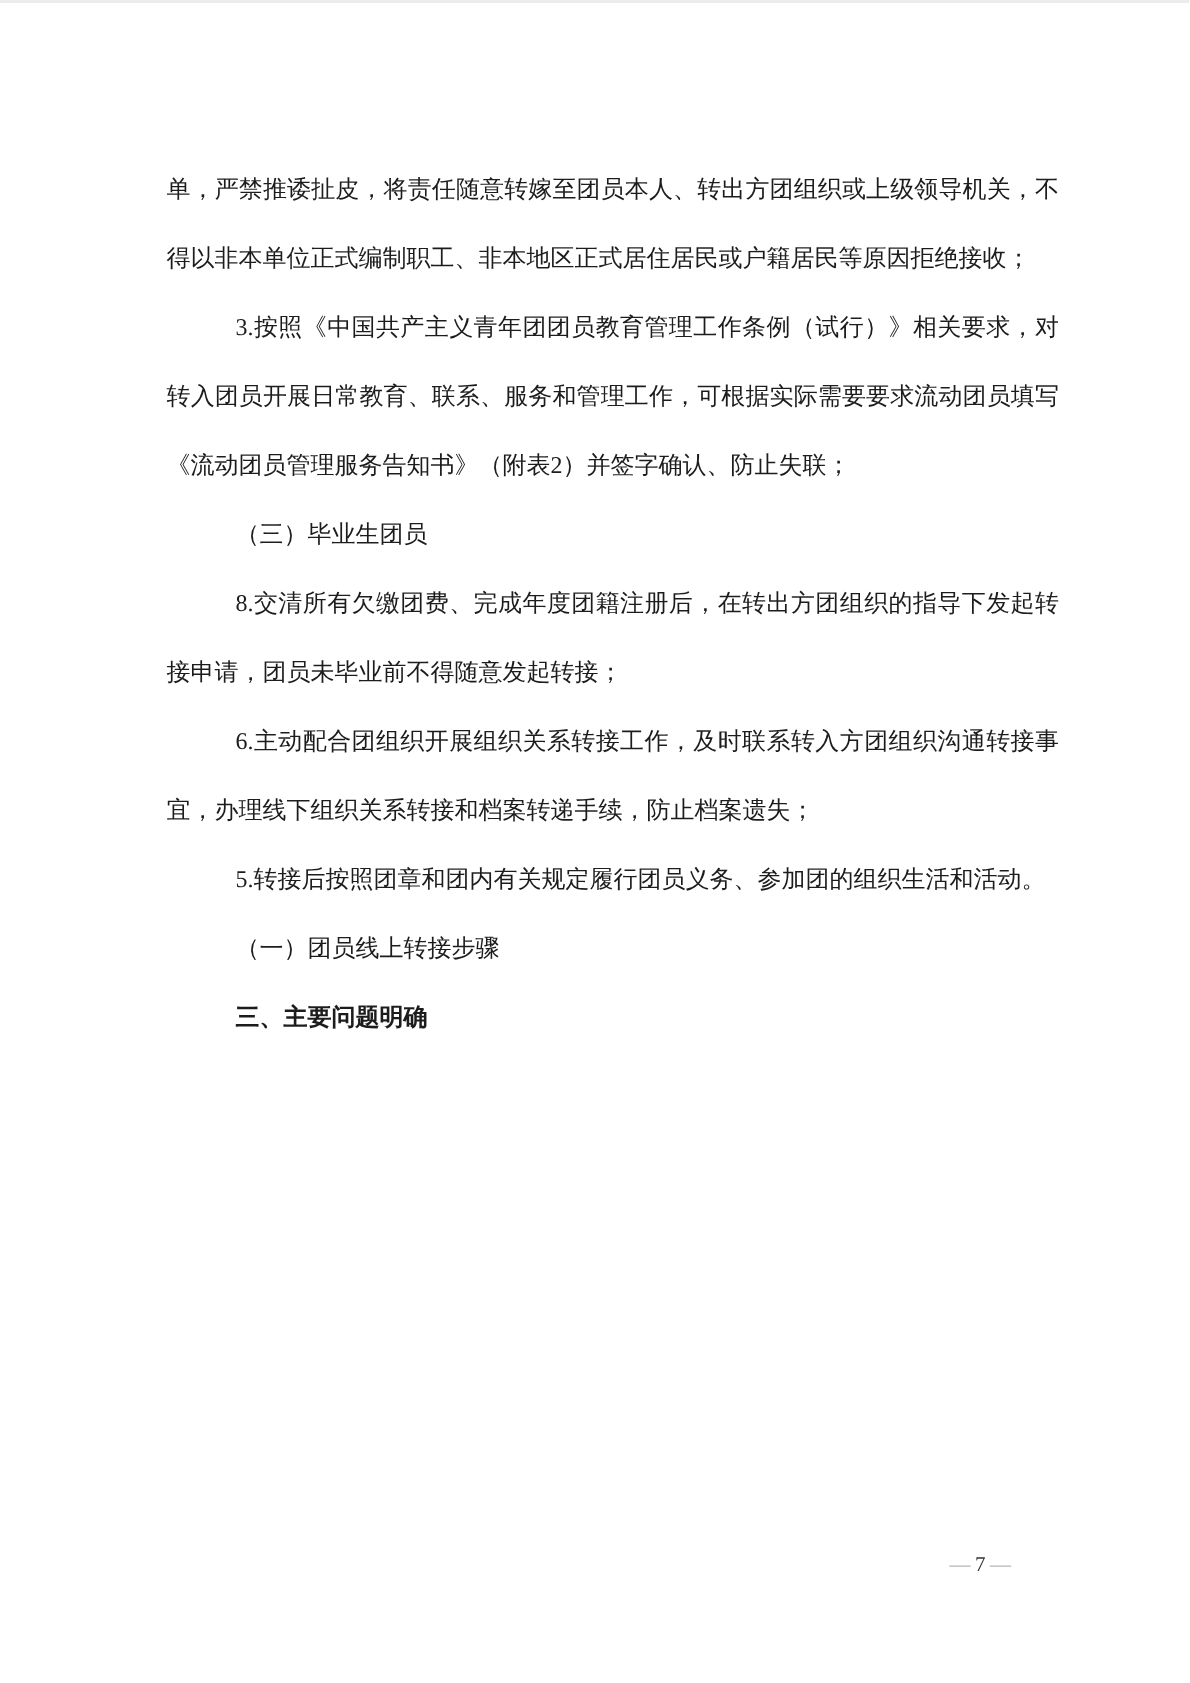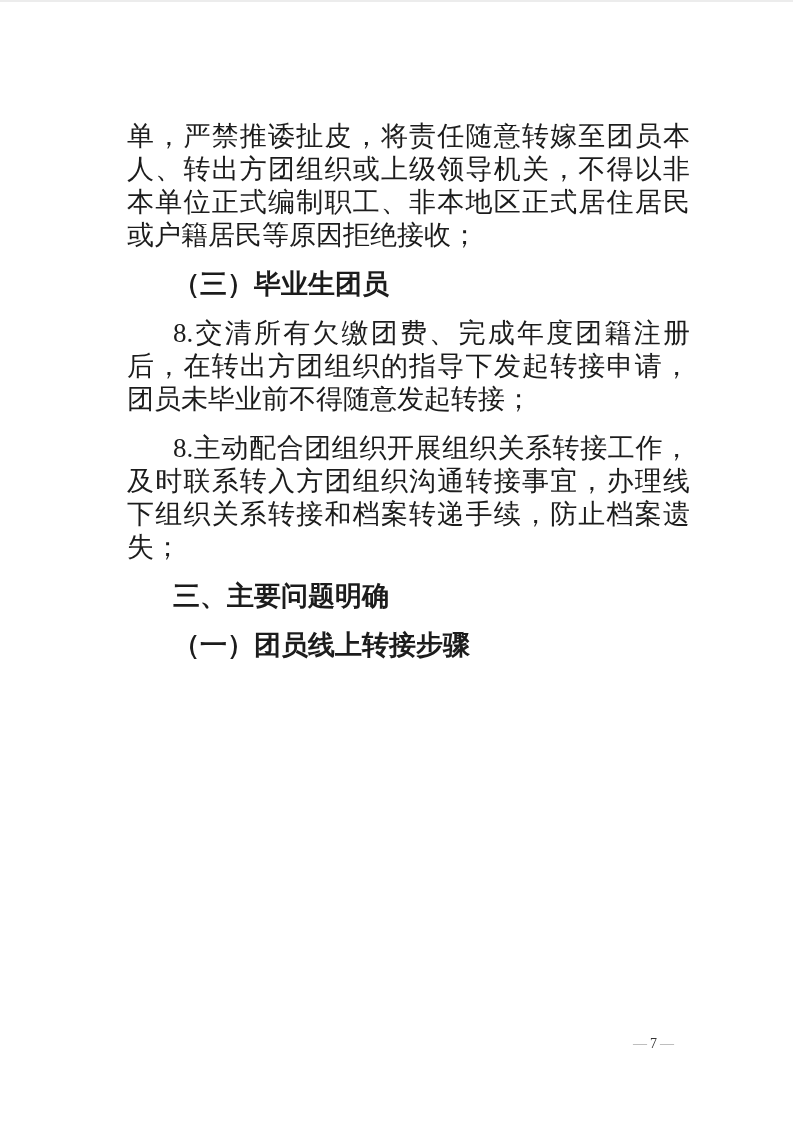--- a/index.html
+++ b/index.html
@@ -24,32 +24,32 @@
     background: #ececec;
   }
   .content {
     position: absolute;
     left: 111px;
     top: 104px;
     width: 595px;
     color: #1c1c1c;
   }
   .para {
-    margin: 16px;
-    font-size: 27px;
-    line-height: 33px;
+    margin: 0;
+    font-size: 16px;
+    line-height: 46px;
     text-align: justify;
     text-justify: inter-character;
     word-break: break-all;
   }
   .para.indent {
     text-indent: 46px;
   }
   .heading-kai {
-    font-weight: 700;
+    font-weight: 400;
   }
   .heading-hei {
     font-family: "Liberation Sans", "DejaVu Sans", sans-serif;
     font-weight: 700;
   }
   .footer {
     position: absolute;
     top: 1035px;
     right: 118px;
     font-size: 14px;
@@ -67,23 +67,25 @@
   }
 </style>
 </head>
 <body>
 
 <div class="page">
   <div class="page-top-edge"></div>
 
   <div class="content">
     <p class="para">单，严禁推诿扯皮，将责任随意转嫁至团员本人、转出方团组织或上级领导机关，不得以非本单位正式编制职工、非本地区正式居住居民或户籍居民等原因拒绝接收；</p>
+    <p class="para indent">3.按照《中国共产主义青年团团员教育管理工作条例（试行）》相关要求，对转入团员开展日常教育、联系、服务和管理工作，可根据实际需要要求流动团员填写《流动团员管理服务告知书》（附表2）并签字确认、防止失联；</p>
     <p class="para indent heading-kai">（三）毕业生团员</p>
     <p class="para indent">8.交清所有欠缴团费、完成年度团籍注册后，在转出方团组织的指导下发起转接申请，团员未毕业前不得随意发起转接；</p>
-    <p class="para indent">8.主动配合团组织开展组织关系转接工作，及时联系转入方团组织沟通转接事宜，办理线下组织关系转接和档案转递手续，防止档案遗失；</p>
+    <p class="para indent">6.主动配合团组织开展组织关系转接工作，及时联系转入方团组织沟通转接事宜，办理线下组织关系转接和档案转递手续，防止档案遗失；</p>
+    <p class="para indent">5.转接后按照团章和团内有关规定履行团员义务、参加团的组织生活和活动。</p>
+    <p class="para indent heading-kai">（一）团员线上转接步骤</p>
     <p class="para indent heading-hei">三、主要问题明确</p>
-    <p class="para indent heading-kai">（一）团员线上转接步骤</p>
   </div>
 
   <div class="footer">
     <span class="dash">—</span><span class="num">7</span><span class="dash">—</span>
   </div>
 </div>
 
 </body></html>

